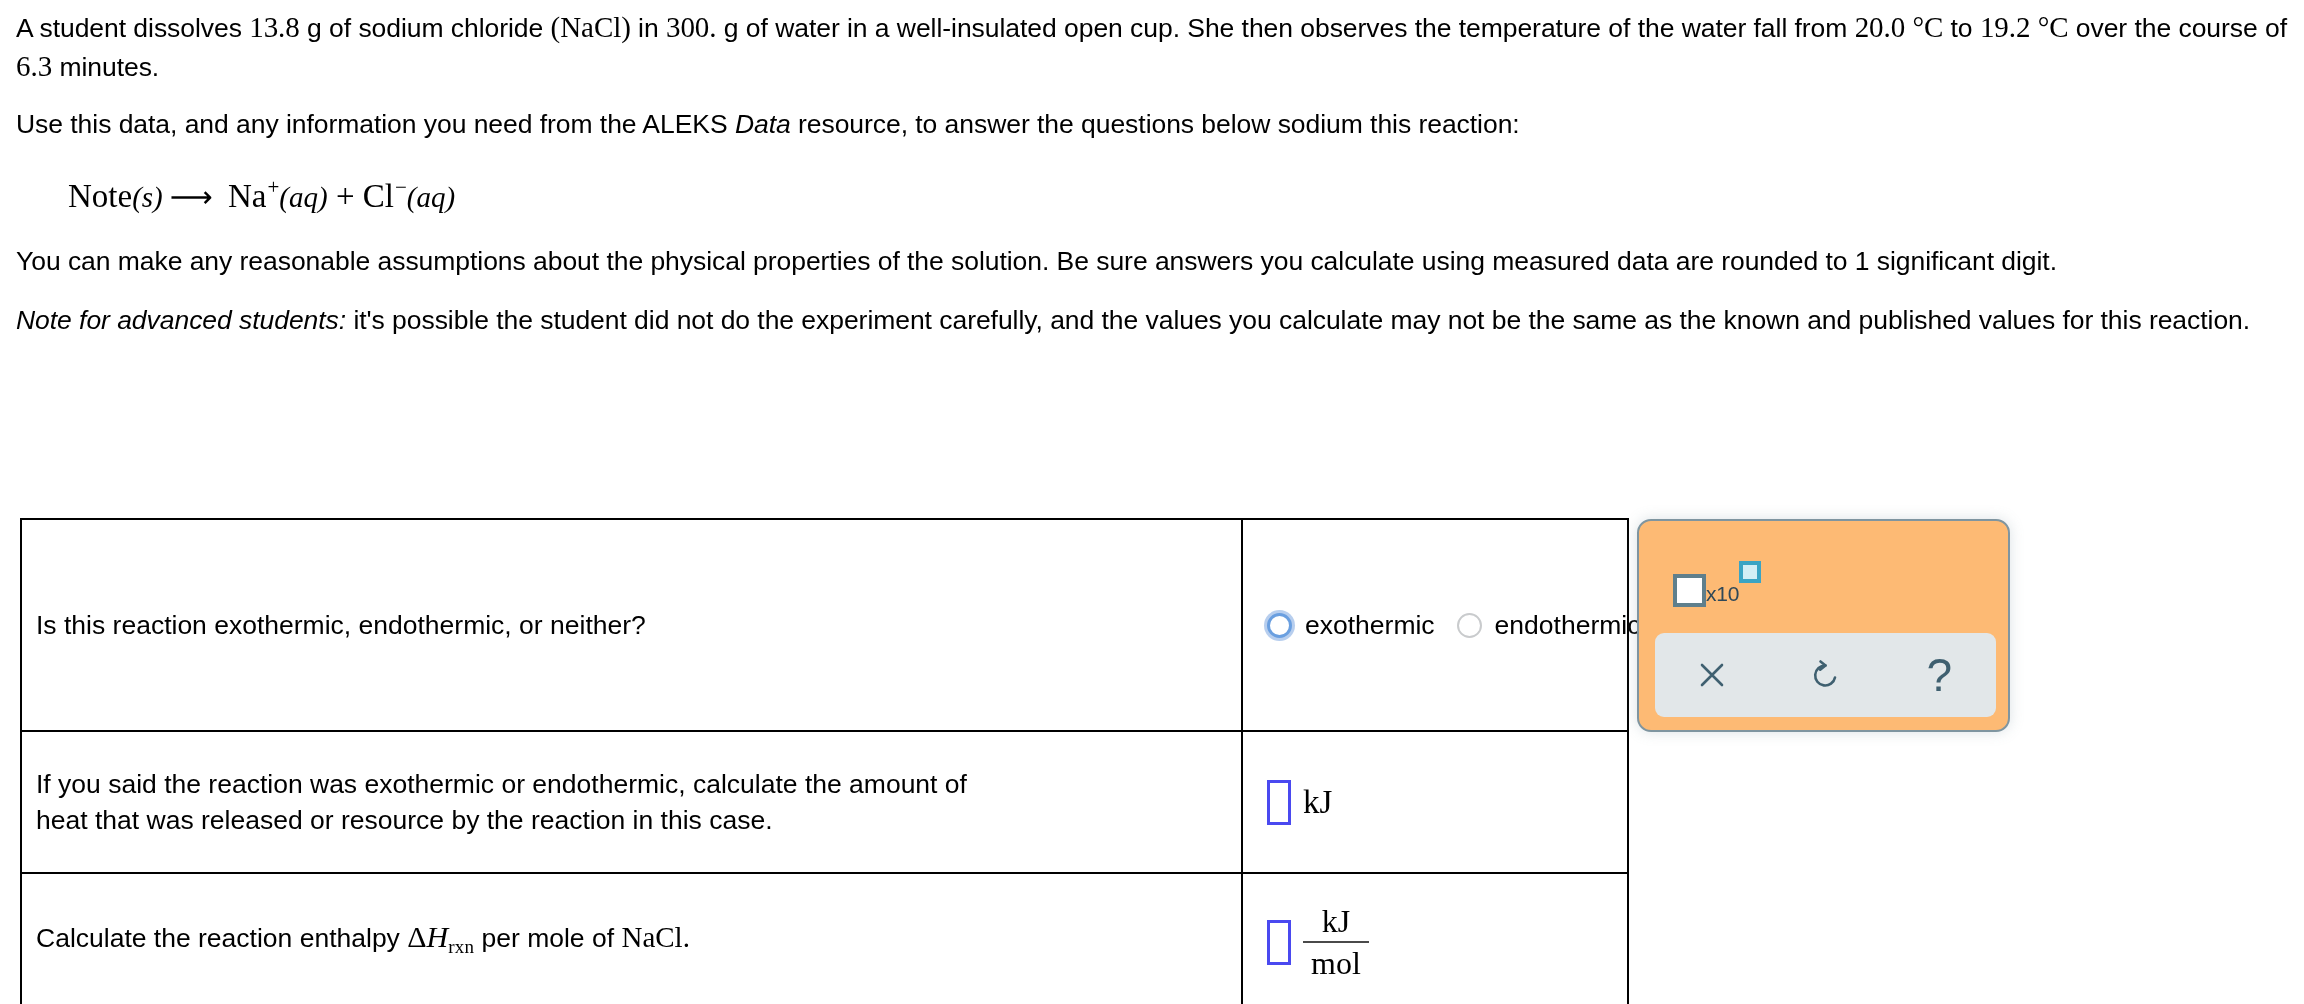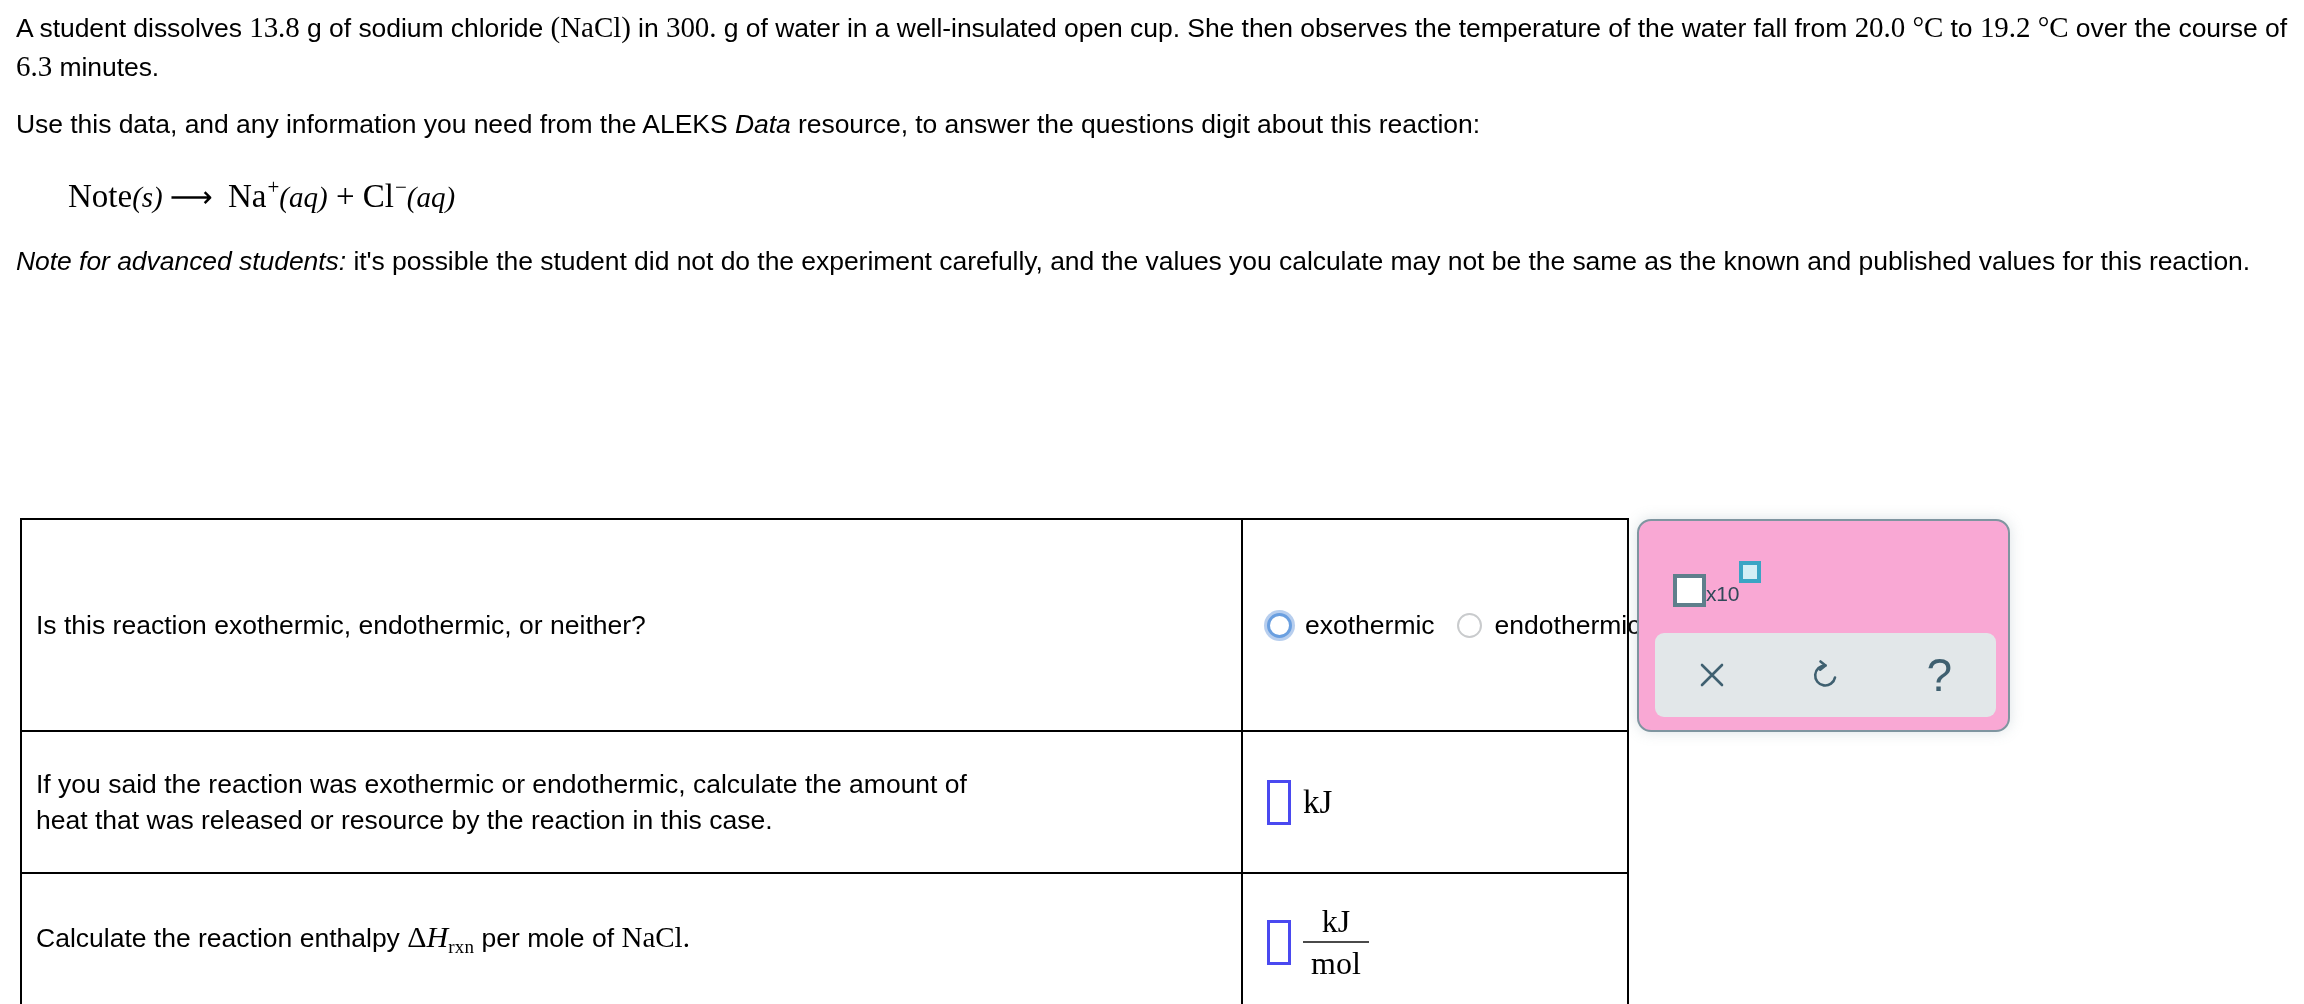--- a/index.html
+++ b/index.html
@@ -178,21 +178,21 @@
 
   
   .toolpanel {
     position: absolute;
     left: 1637px;
     top: 519px;
     width: 373px;
     height: 213px;
     border: 2px solid #7f95a0;
     border-radius: 14px;
-    background: #f9a8d4;
+    background: #fdba74;
     box-sizing: border-box;
     box-shadow: 0 0 14px rgba(140,160,170,0.30);
   }
   .sci-btn {
     position: absolute;
     left: 34px;
     top: 34px;
     display: flex;
     align-items: flex-end;
     height: 52px;
@@ -252,26 +252,27 @@
 </style>
 </head>
 <body>
 
 <div class="page">
 
   <div class="prose">
 
     <p class="para tight"><span>A student dissolves </span><span class="mathserif">13.8</span><span> g of sodium chloride </span><span class="mathserif">(NaCl)</span><span> in </span><span class="mathserif">300.</span><span> g of water in a well-insulated open cup. She then observes the temperature of the water fall from </span><span class="mathserif">20.0 °C</span><span> to </span><span class="mathserif">19.2 °C</span><span> over the course of </span><span class="mathserif">6.3</span><span> minutes.</span></p>
 
-    <p class="para"><span>Use this data, and any information you need from the ALEKS </span><span class="ital">Data</span><span> resource, to answer the questions digit about this reaction:</span></p>
+    <p class="para"><span>Use this data, and any information you need from the ALEKS </span><span class="ital">Data</span><span> resource, to answer the questions below sodium this reaction:</span></p>
 
     <div class="equation"><span>Note</span><span class="st">(s)</span><span class="arrow">⟶</span>&nbsp;<span>Na</span><span class="sup">+</span><span class="eqaq">(aq)</span>
       <span>+</span>
       <span>Cl</span><span class="sup">−</span><span class="eqaq">(aq)</span></div>
 
+    <p class="para">You can make any reasonable assumptions about the physical properties of the solution. Be sure answers you calculate using measured data are rounded to 1 significant digit.</p>
 
     <p class="para"><span class="ital">Note for advanced students:</span><span> it's possible the student did not do the experiment carefully, and the values you calculate may not be the same as the known and published values for this reaction.</span></p>
   </div>
 
   <table class="qtable">
     <tbody>
       <tr class="row1">
         <td class="qcell">
           <span>Is this reaction exothermic, endothermic, or neither?</span>
         </td>

